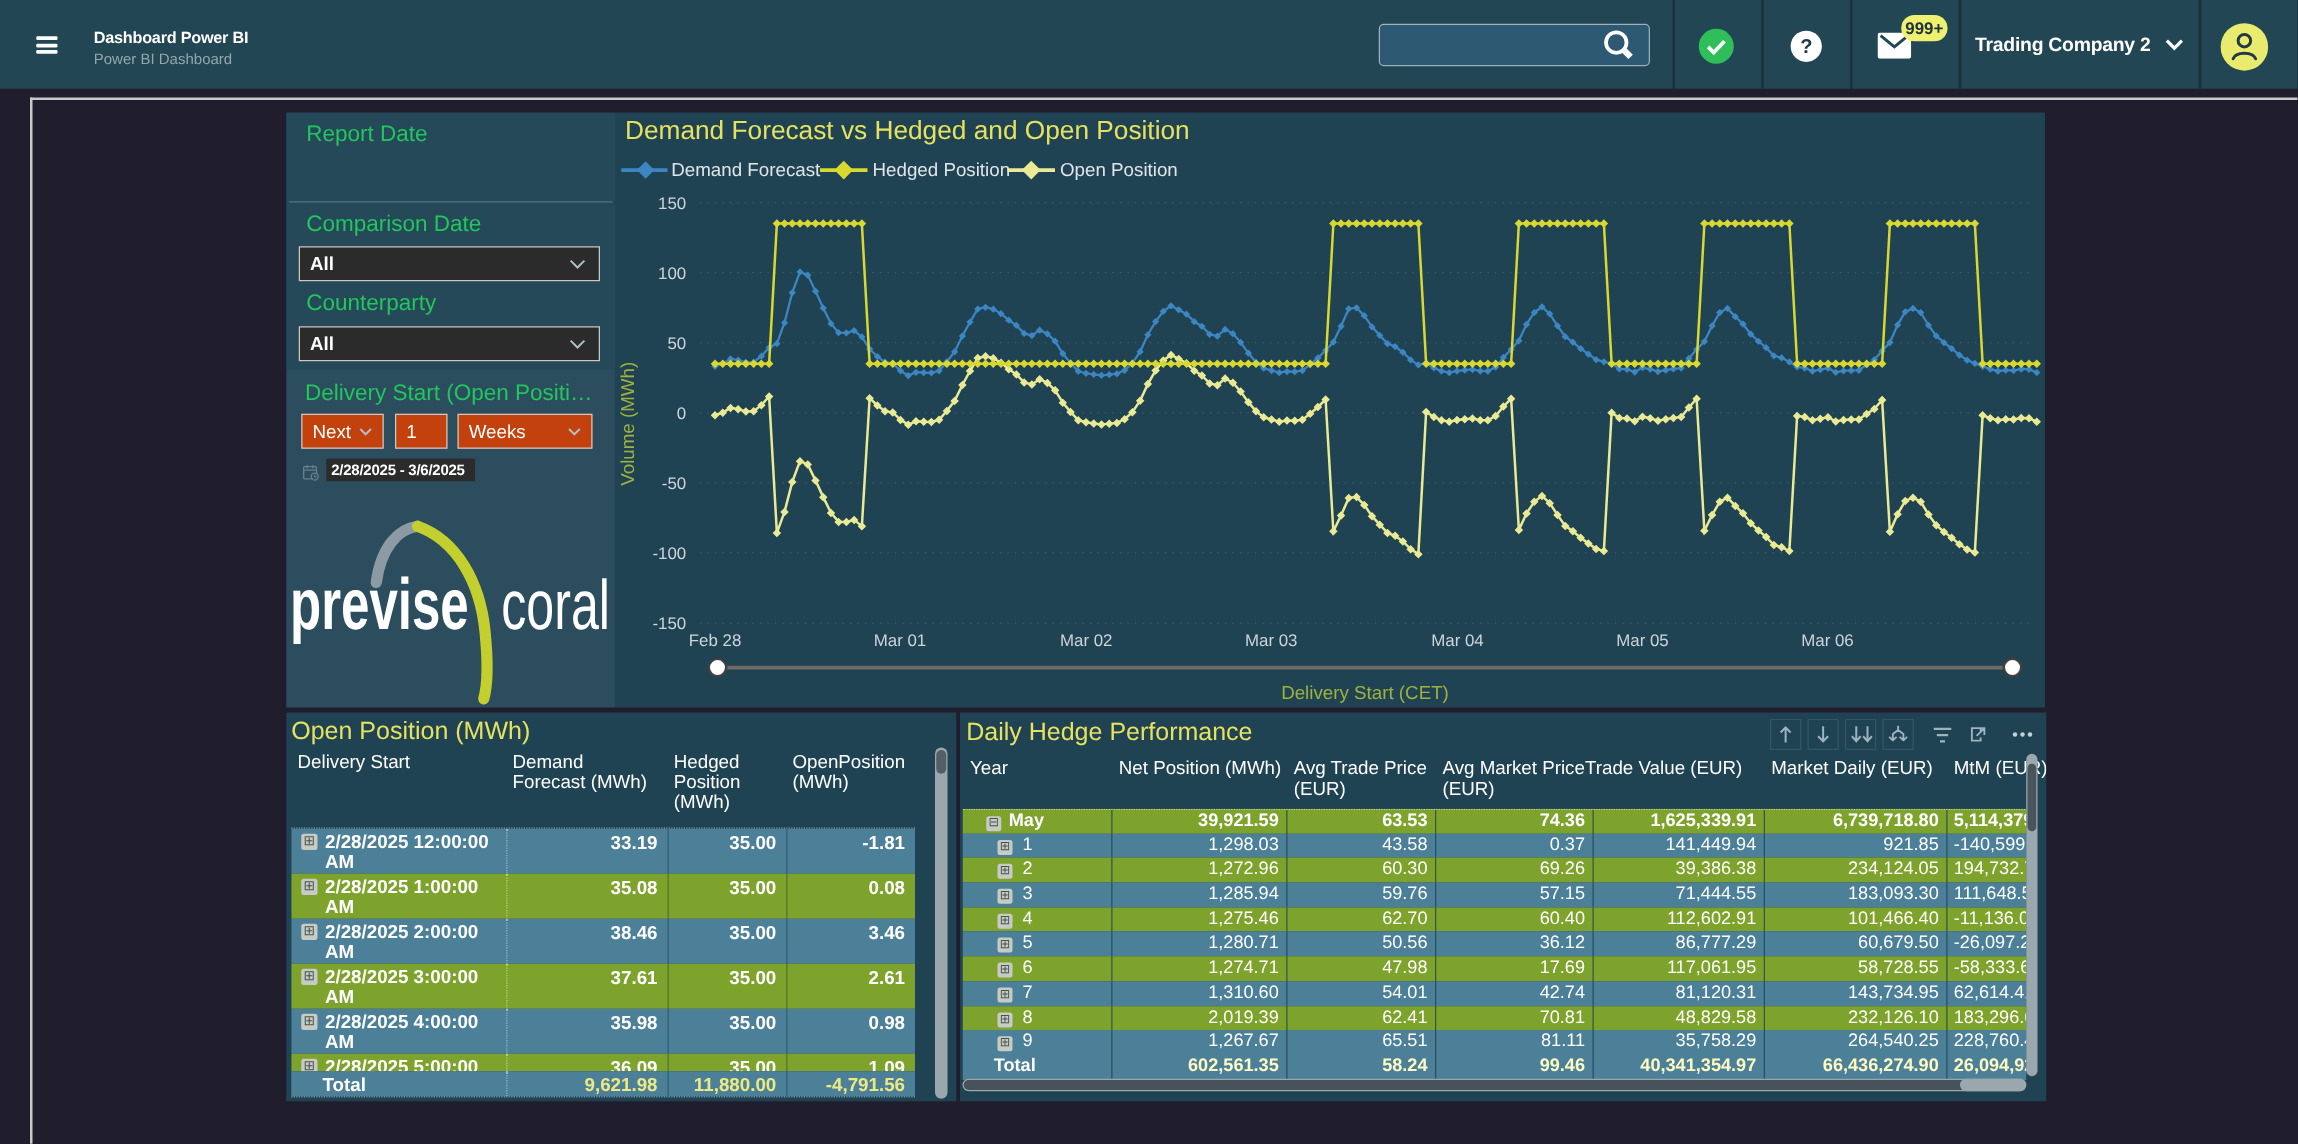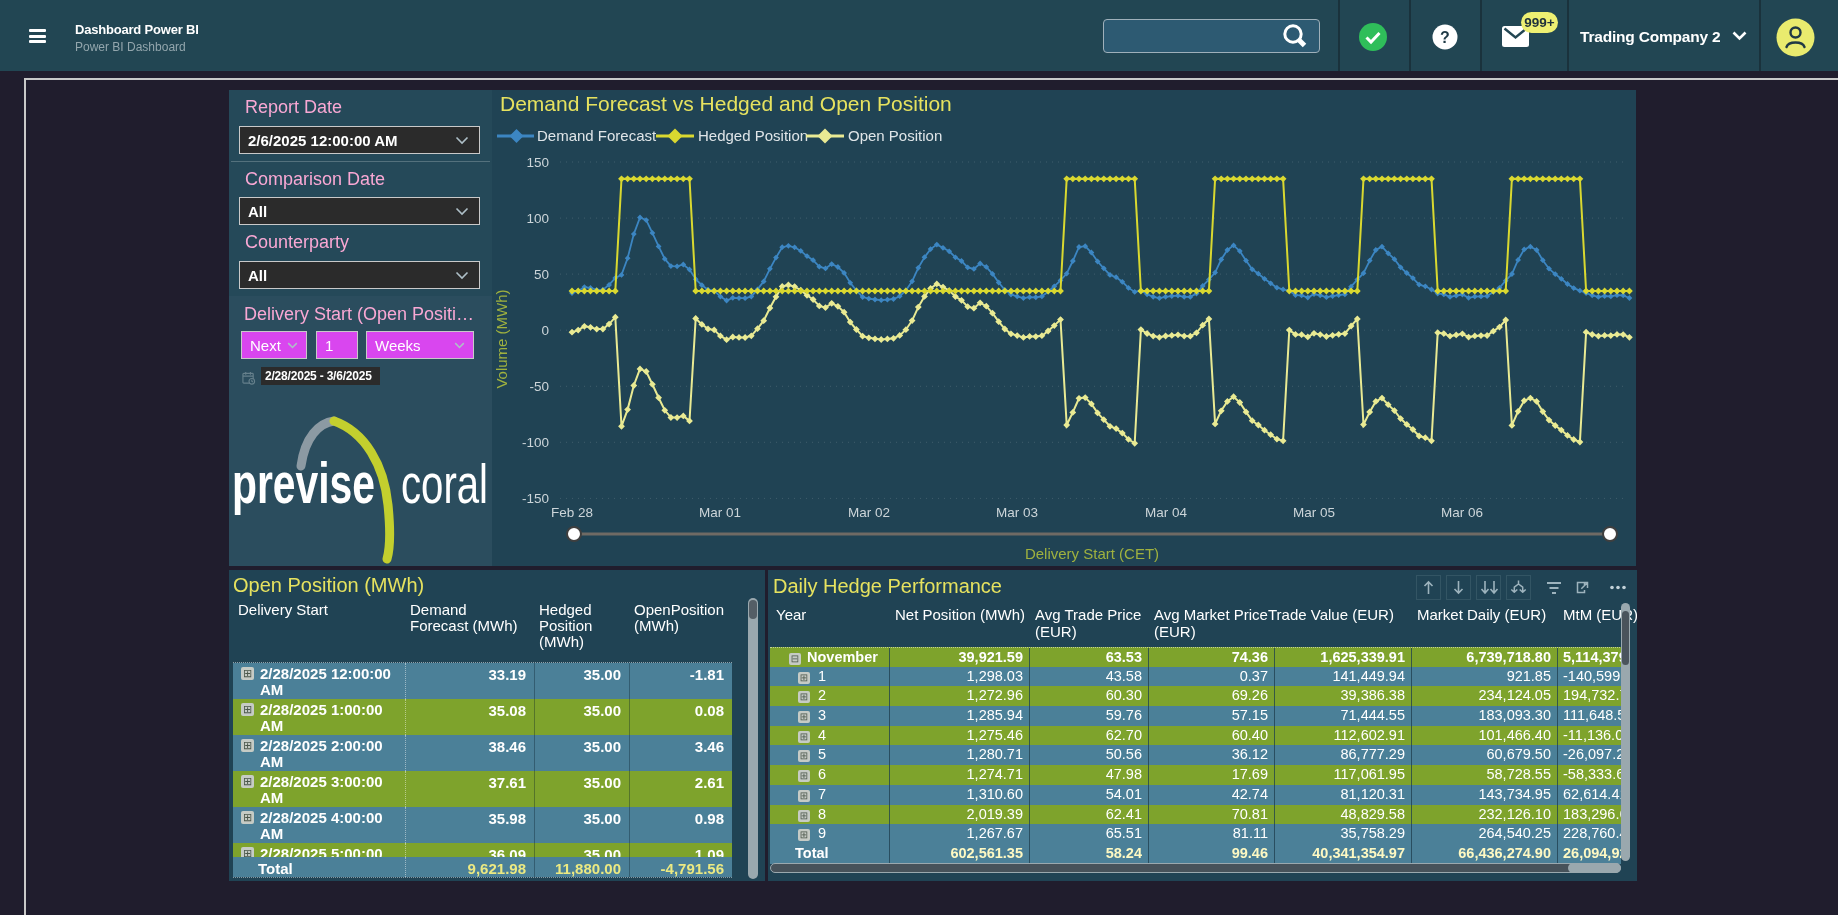--- a/index.html
+++ b/index.html
@@ -5,25 +5,25 @@
 html,body { width:1838px; height:915px; overflow:hidden; background:#201d2d;
   font-family:"Liberation Sans",sans-serif; }
 .abs { position:absolute; }
 .abs2 { position:absolute; }
 .panel { background:#204354; }
 .ptitle { color:#e6e25f; font-size:20px; }
 .ctitle { fill:#e6e25f; font-size:21px; font-family:"Liberation Sans",sans-serif; }
 .leg { fill:#dfe5e8; font-size:15px; font-family:"Liberation Sans",sans-serif; }
 .axl { fill:#ccd5d9; font-size:13.5px; font-family:"Liberation Sans",sans-serif; }
 .axg { fill:#9fb13f; font-size:15px; font-family:"Liberation Sans",sans-serif; }
-.flabel { color:#f9a8d4; font-size:18px; }
+.flabel { color:#22c55e; font-size:18px; }
 .dd { width:241px; height:28px; background:#2b2b2b; border:1px solid #c9c9c9;
   display:flex; align-items:center; justify-content:space-between; padding:0 10px 0 8px; }
 .dd span { color:#fff; font-size:15px; font-weight:bold; }
-.selbox { height:28px; background:#d946ef; border:1px solid #c9c9c9; display:flex;
+.selbox { height:28px; background:#c2410c; border:1px solid #c9c9c9; display:flex;
   align-items:center; justify-content:space-between; padding:0 8px; color:#fff; font-size:15px; }
 .chip { background:#2b2b2b; color:#fff; font-size:12px; font-weight:bold; padding:2px 8px 2px 4px; letter-spacing:-0.2px; }
 .navsep { position:absolute; top:0; width:2px; height:71px; background:#1a323c; }
 .lhc { position:absolute; top:2px; color:#fff; font-size:15px; line-height:16px; padding-left:5px; }
 .lrow { position:relative; width:499px; height:36px; color:#fff; font-size:15px; font-weight:bold; }
 .rt { background:#4b8098; }
 .rg { background:#7ea32c; }
 .lc { position:absolute; top:0; height:100%; padding-top:3px; }
 .lc1 { left:0; width:172px; padding-left:8px; }
 .lc2 { left:172px; width:129px; text-align:right; padding-right:8px;
@@ -89,26 +89,20 @@
 <svg class="abs" style="left:1776px;top:18px" width="39" height="39" viewBox="0 0 39 39">
       <circle cx="19.5" cy="19.5" r="19" fill="#e9eb6e"></circle>
       <circle cx="19.5" cy="14.5" r="5" fill="none" stroke="#203945" stroke-width="2.4"></circle>
       <path d="M10.5 29c2-6 16-6 18 0" fill="none" stroke="#203945" stroke-width="2.4" stroke-linecap="round"></path>
     </svg>
 </div>
 <div class="abs" style="left:24px;top:78px;width:1814px;height:837px;border-left:2px solid #c8c8c8;border-top:2px solid #c8c8c8"></div>
 <div class="abs panel" style="left:492px;top:90px;width:1144px;height:476px"></div>
 <div class="abs" style="left:229px;top:90px;width:263px;height:206px;background:#254959">
 <div class="flabel abs" style="left:16px;top:7px">Report Date</div>
-<div class="dd abs" style="left:10px;top:36px">
-      <span>2/6/2025 12:00:00 AM</span>
-      <svg width="14" height="9" viewBox="0 0 14 9">
-        <path d="M1.5 1.5l5.5 5.5 5.5-5.5" fill="none" stroke="#aebfc7" stroke-width="1.6"></path>
-      </svg>
-    </div>
 <div class="abs" style="left:2px;top:71px;width:259px;border-top:1px solid rgba(255,255,255,.22)"></div>
 <div class="flabel abs" style="left:16px;top:79px">Comparison Date</div>
 <div class="dd abs" style="left:10px;top:107px">
       <span>All</span>
       <svg width="14" height="9" viewBox="0 0 14 9">
         <path d="M1.5 1.5l5.5 5.5 5.5-5.5" fill="none" stroke="#aebfc7" stroke-width="1.6"></path>
       </svg>
     </div>
 <div class="flabel abs" style="left:16px;top:142px">Counterparty</div>
 <div class="dd abs" style="left:10px;top:171px">
@@ -262,21 +256,21 @@
  <div class="rhc" style="left:0;width:119px;padding-left:6px">Year</div>
  <div class="rhc" style="left:119px;width:140px">Net Position (MWh)</div>
  <div class="rhc" style="left:259px;width:119px">Avg Trade Price<br>(EUR)</div>
  <div class="rhc" style="left:378px;width:126px">Avg Market Price<br>(EUR)</div>
  <div class="rhc" style="left:492px;width:137px">Trade Value (EUR)</div>
  <div class="rhc" style="left:641px;width:146px">Market Daily (EUR)</div>
  <div class="rhc" style="left:787px;width:110px">MtM (EUR)</div>
 </div>
 <div class="abs" style="left:2px;top:77px;width:851px;height:217px;overflow:hidden">
 <div class="rrow rg" style="font-weight:bold;border-top:1px dotted rgba(255,255,255,.5);">
-<div class="rc rc1"><span class="exp2" style="margin-left:19px">⊟</span><span style="margin-left:6px">November</span></div>
+<div class="rc rc1"><span class="exp2" style="margin-left:19px">⊟</span><span style="margin-left:6px">May</span></div>
         <div class="rc rc2">39,921.59</div>
         <div class="rc rc3">63.53</div>
         <div class="rc rc4">74.36</div>
         <div class="rc rc5">1,625,339.91</div>
         <div class="rc rc6">6,739,718.80</div>
         <div class="rc rc7" style="text-align:left;padding-left:5px">5,114,379.11</div>
       </div>
 <div class="rrow rt" style="">
 <div class="rc rc1"><span class="exp2" style="margin-left:28px">⊞</span><span style="margin-left:8px">1</span></div>
         <div class="rc rc2">1,298.03</div>

